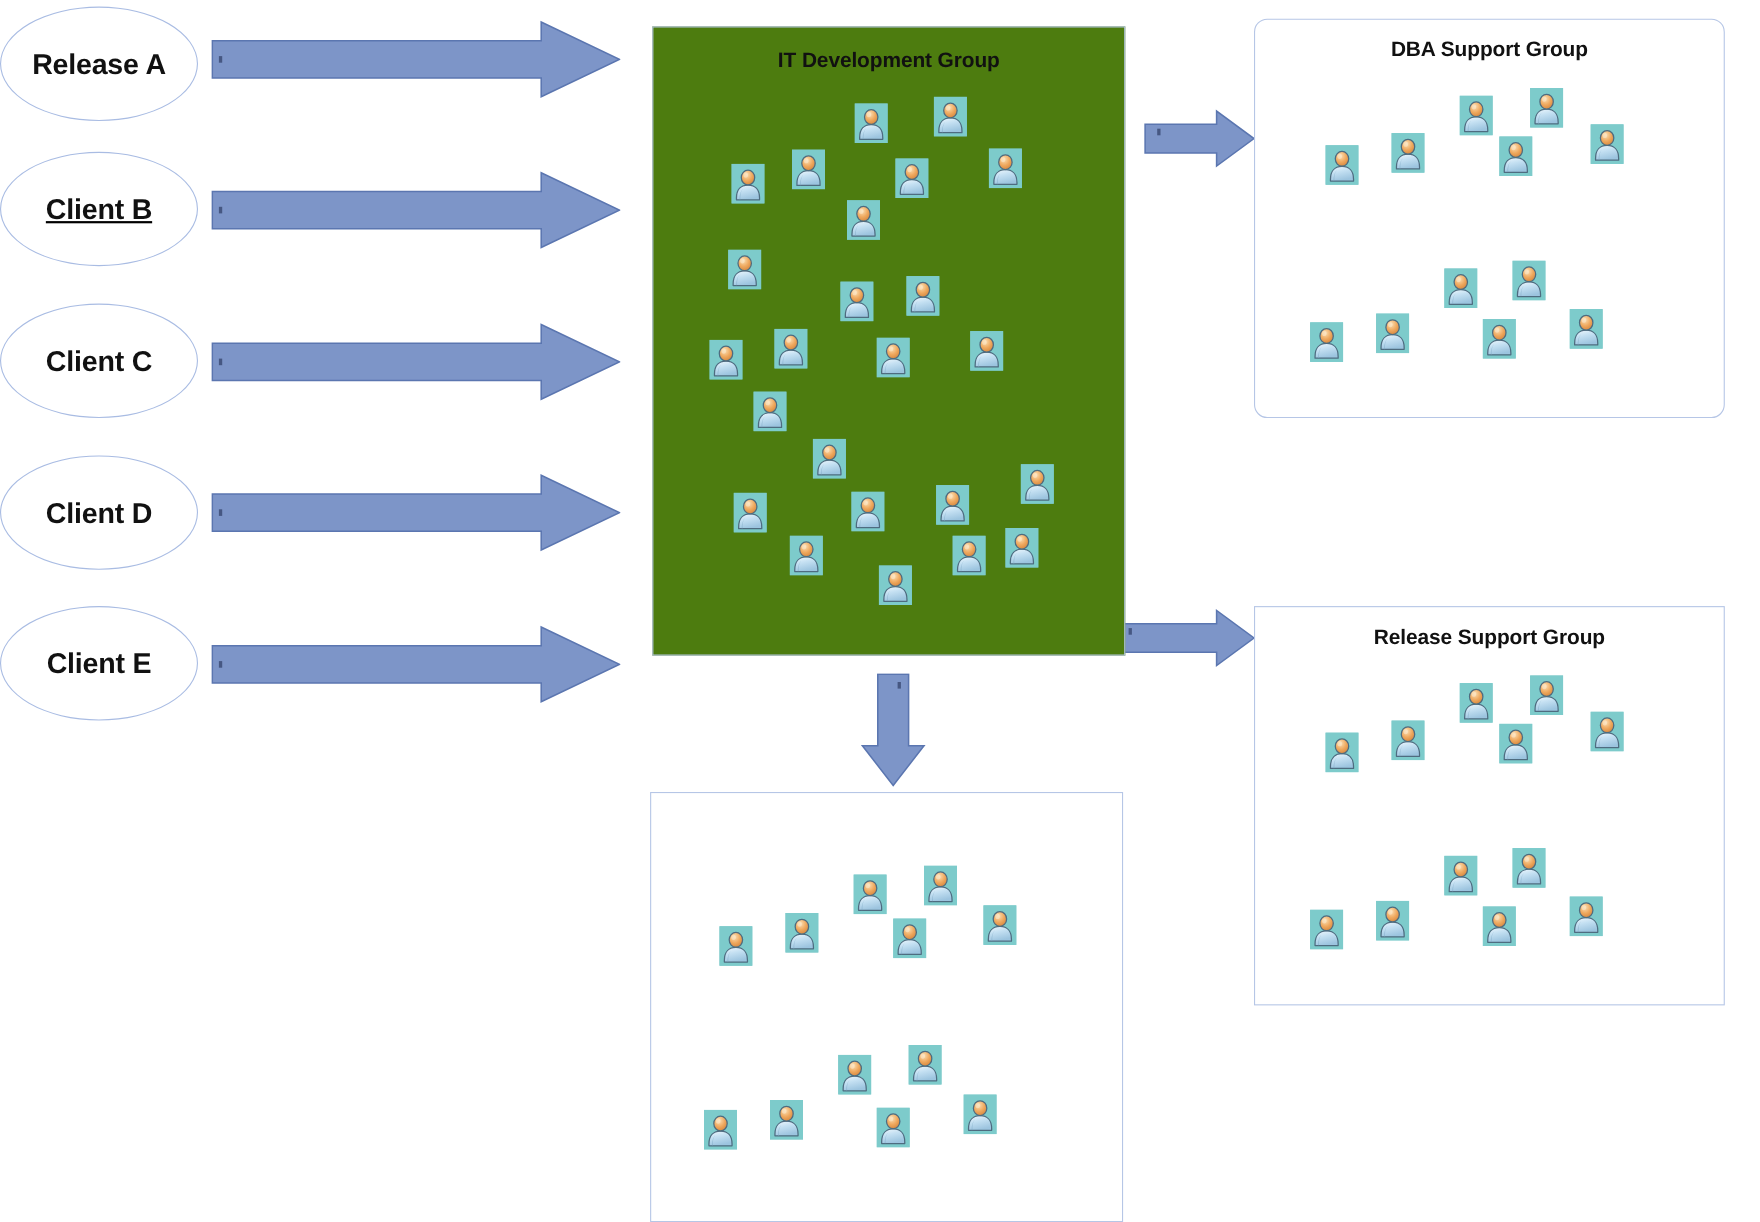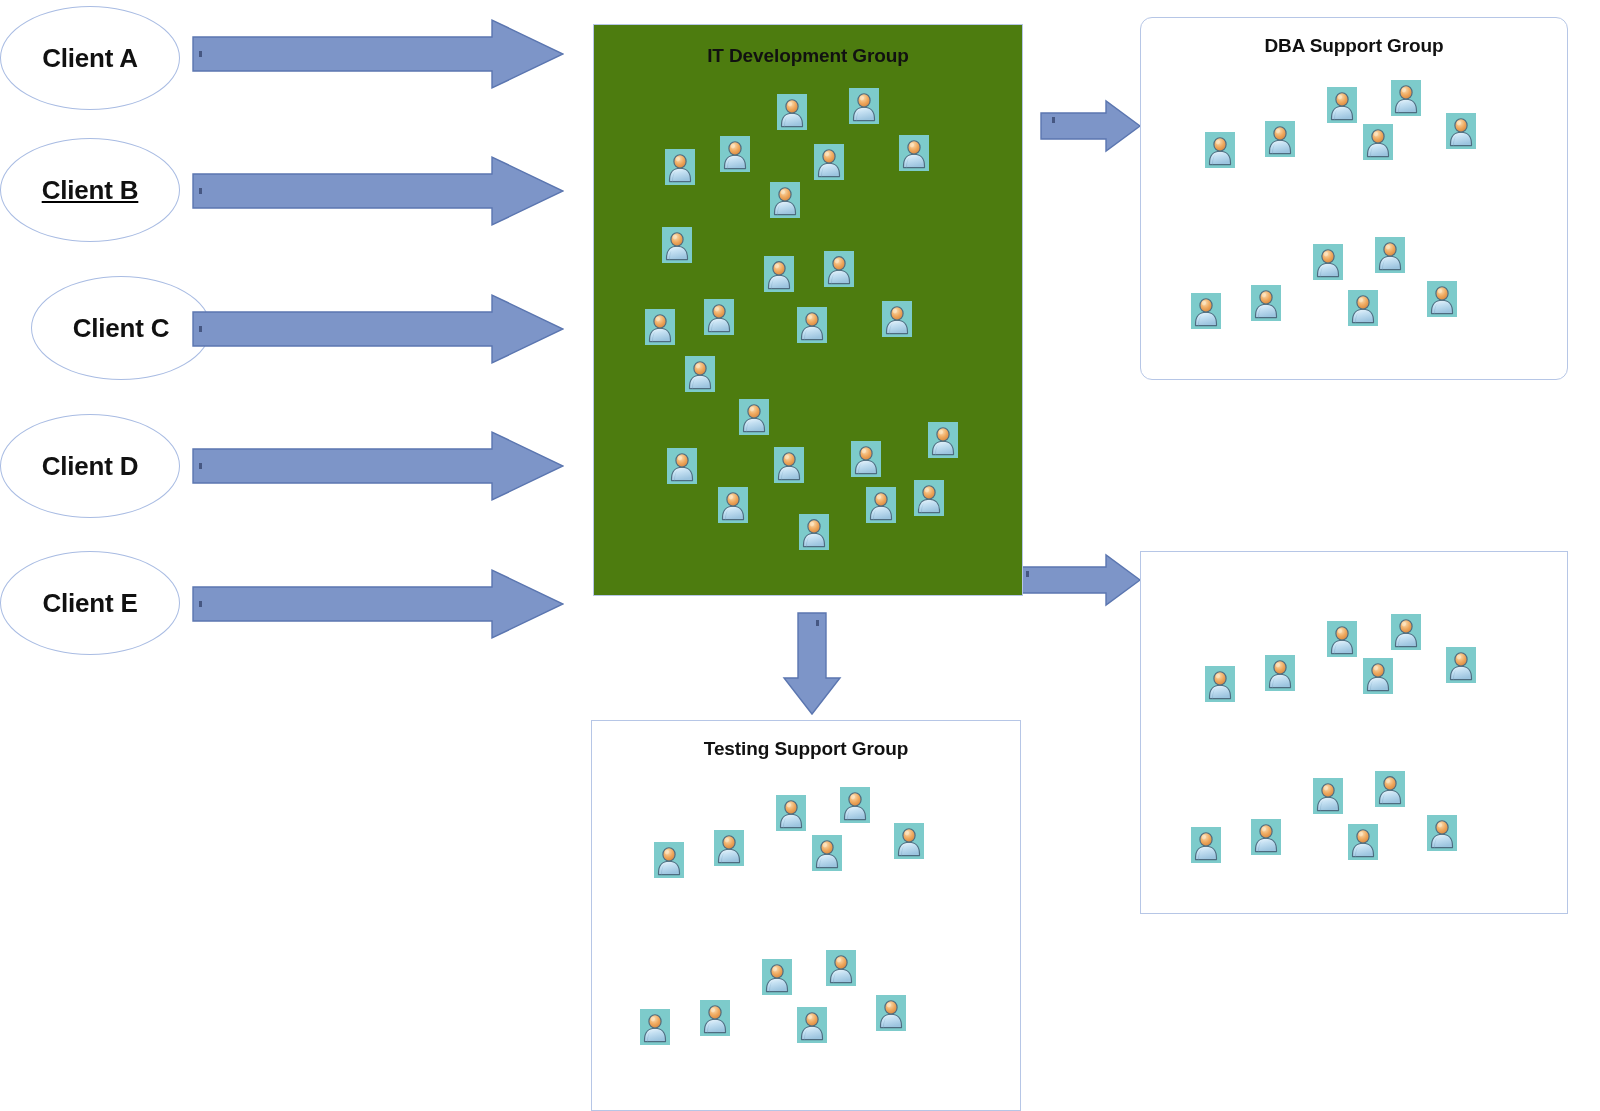--- a/index.html
+++ b/index.html
@@ -88,38 +88,38 @@
     background: #7DCBCB;
     box-sizing: border-box;
   }
   .person-icon svg { display: block; width: 100%; height: 100%; }
 </style>
 </head>
 <body>
 
 <div id="canvas">
     <div class="client-ellipse" style="left: 0px; top: 6px;">
-      <span class="label">Client A</span>
+      <span class="label">Release A</span>
     </div>
     <div class="big-arrow" style="left: 192px; top: 18px;">
       <svg viewBox="0 0 372 72" preserveAspectRatio="none" xmlns="http://www.w3.org/2000/svg">
         <path d="M1 19 L300 19 L300 2 L371 36 L300 70 L300 53 L1 53 Z" fill="#7D95C8" stroke="#5B76B0" stroke-width="1.4" stroke-linejoin="miter"></path>
       </svg>
       <span class="arrow-tick"></span>
     </div>
     <div class="client-ellipse" style="left: 0px; top: 138px; text-decoration: underline;">
       <span class="label">Client B</span>
     </div>
     <div class="big-arrow" style="left: 192px; top: 155px;">
       <svg viewBox="0 0 372 72" preserveAspectRatio="none" xmlns="http://www.w3.org/2000/svg">
         <path d="M1 19 L300 19 L300 2 L371 36 L300 70 L300 53 L1 53 Z" fill="#7D95C8" stroke="#5B76B0" stroke-width="1.4" stroke-linejoin="miter"></path>
       </svg>
       <span class="arrow-tick"></span>
     </div>
-    <div class="client-ellipse" style="left: 0px; top: 276px; margin-left: 31px;">
+    <div class="client-ellipse" style="left: 0px; top: 276px;">
       <span class="label">Client C</span>
     </div>
     <div class="big-arrow" style="left: 192px; top: 293px;">
       <svg viewBox="0 0 372 72" preserveAspectRatio="none" xmlns="http://www.w3.org/2000/svg">
         <path d="M1 19 L300 19 L300 2 L371 36 L300 70 L300 53 L1 53 Z" fill="#7D95C8" stroke="#5B76B0" stroke-width="1.4" stroke-linejoin="miter"></path>
       </svg>
       <span class="arrow-tick"></span>
     </div>
     <div class="client-ellipse" style="left: 0px; top: 414px;">
       <span class="label">Client D</span>
@@ -913,20 +913,21 @@
           </defs>
           <rect x="0" y="0" width="30" height="36" fill="#7DCBCB"></rect>
           <path d="M4.5 31 C4.5 23.2 8.8 19.2 15 19.2 C21.2 19.2 25.5 23.2 25.5 31 L25.5 32.6 L4.5 32.6 Z" fill="url(#bd)" stroke="#4E6C80" stroke-width="1.15" stroke-linejoin="round"></path>
           <path d="M7.2 32.4 C7.2 27.6 8.6 24.4 10.4 22.6 C8.2 25.0 7.9 29.0 8.1 32.4 Z" fill="#7FA9C4" opacity="0.55"></path>
           <ellipse cx="15" cy="12.4" rx="6.1" ry="6.7" fill="url(#hd)" stroke="#4E6C80" stroke-width="1.15"></ellipse>
           <ellipse cx="12.9" cy="10.1" rx="2.1" ry="2.4" fill="#FDEBCF" opacity="0.55"></ellipse>
         </svg>
       </div>
     </div>
     <div class="group-box" style="left: 1140px; top: 551px; width: 428px; height: 363px;">
+      <div class="group-title" style="top: 17px;">Release Support Group</div>
       <div class="person-icon" style="left: 186px; top: 69px;">
         <svg viewBox="0 0 30 36" xmlns="http://www.w3.org/2000/svg">
           <defs>
             <radialGradient id="hd" cx="40%" cy="30%" r="75%">
               <stop offset="0%" stop-color="#FBDFB4"></stop>
               <stop offset="55%" stop-color="#EFA95F"></stop>
               <stop offset="100%" stop-color="#D4853C"></stop>
             </radialGradient>
             <linearGradient id="bd" x1="0" y1="0" x2="0.35" y2="1">
               <stop offset="0%" stop-color="#F0F8FD"></stop>
@@ -1167,21 +1168,20 @@
           </defs>
           <rect x="0" y="0" width="30" height="36" fill="#7DCBCB"></rect>
           <path d="M4.5 31 C4.5 23.2 8.8 19.2 15 19.2 C21.2 19.2 25.5 23.2 25.5 31 L25.5 32.6 L4.5 32.6 Z" fill="url(#bd)" stroke="#4E6C80" stroke-width="1.15" stroke-linejoin="round"></path>
           <path d="M7.2 32.4 C7.2 27.6 8.6 24.4 10.4 22.6 C8.2 25.0 7.9 29.0 8.1 32.4 Z" fill="#7FA9C4" opacity="0.55"></path>
           <ellipse cx="15" cy="12.4" rx="6.1" ry="6.7" fill="url(#hd)" stroke="#4E6C80" stroke-width="1.15"></ellipse>
           <ellipse cx="12.9" cy="10.1" rx="2.1" ry="2.4" fill="#FDEBCF" opacity="0.55"></ellipse>
         </svg>
       </div>
     </div>
     <div class="group-box" style="left: 591px; top: 720px; width: 430px; height: 391px;">
-      <div class="group-title" style="top: 17px;">Testing Support Group</div>
       <div class="person-icon" style="left: 184px; top: 74px;">
         <svg viewBox="0 0 30 36" xmlns="http://www.w3.org/2000/svg">
           <defs>
             <radialGradient id="hd" cx="40%" cy="30%" r="75%">
               <stop offset="0%" stop-color="#FBDFB4"></stop>
               <stop offset="55%" stop-color="#EFA95F"></stop>
               <stop offset="100%" stop-color="#D4853C"></stop>
             </radialGradient>
             <linearGradient id="bd" x1="0" y1="0" x2="0.35" y2="1">
               <stop offset="0%" stop-color="#F0F8FD"></stop>

